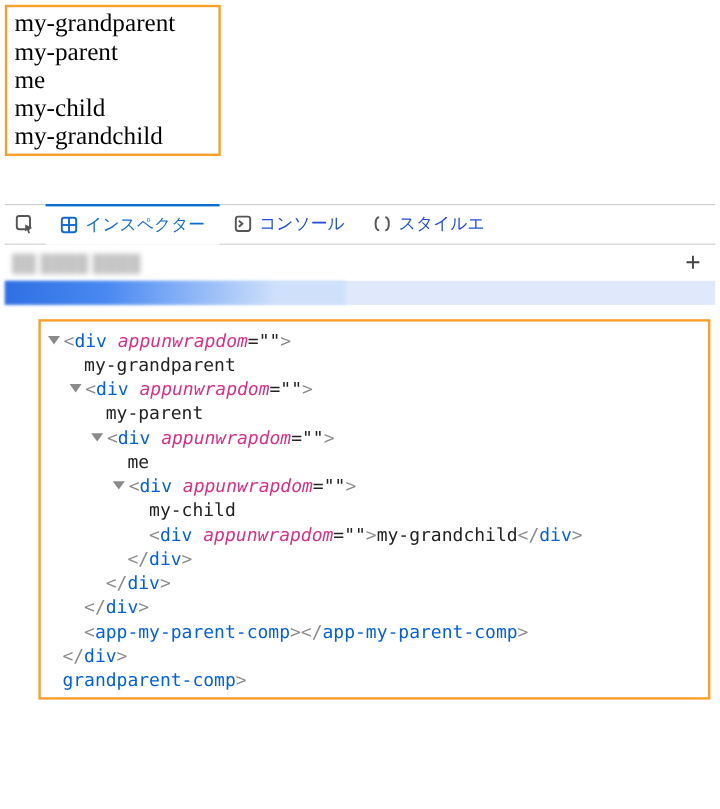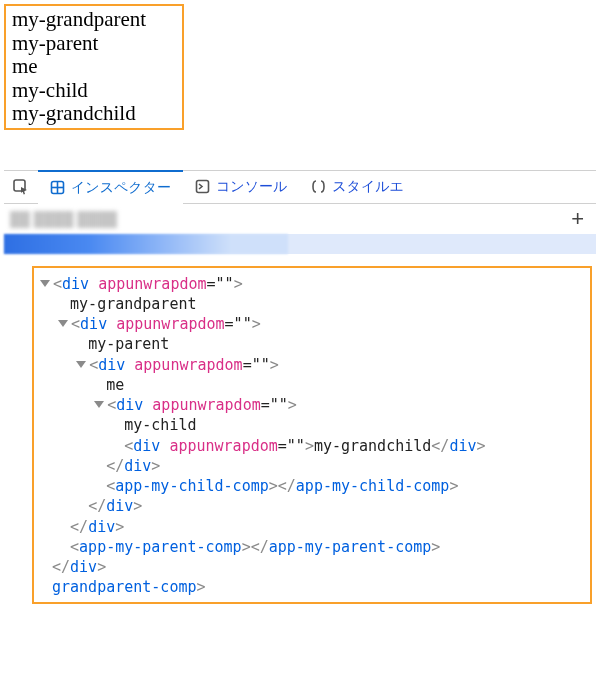--- a/index.html
+++ b/index.html
@@ -101,21 +101,21 @@
     width: 0; height: 0;
     border-left: 5px solid transparent;
     border-right: 5px solid transparent;
     border-top: 7px solid #8a8a8a;
     margin-right: 3px;
     vertical-align: 2px;
   }
   .pad { display:inline-block; width: 12px; }
   .angle { color: #8a8a8a; }
   .tag { color: #0060df; }
-  .attr { color: #d92f87; }
+  .attr { color: #d92f87; font-style: italic; }
   .txt { color: #222; }
   svg { display:block; }
 </style>
 </head>
 <body>
 
 <div class="output-box">
   <div>my-grandparent</div>
   <div>my-parent</div>
   <div>me</div>
@@ -175,21 +175,20 @@
       <div class="ln"><span class="twisty"></span><span class="angle">&lt;</span><span class="tag">div</span><span class="txt"> </span><span class="attr">appunwrapdom</span><span class="txt">=""</span><span class="angle">&gt;</span></div>
       <div class="ln">  <span class="pad"></span><span class="txt">my-grandparent</span></div>
       <div class="ln">  <span class="twisty"></span><span class="angle">&lt;</span><span class="tag">div</span><span class="txt"> </span><span class="attr">appunwrapdom</span><span class="txt">=""</span><span class="angle">&gt;</span></div>
       <div class="ln">    <span class="pad"></span><span class="txt">my-parent</span></div>
       <div class="ln">    <span class="twisty"></span><span class="angle">&lt;</span><span class="tag">div</span><span class="txt"> </span><span class="attr">appunwrapdom</span><span class="txt">=""</span><span class="angle">&gt;</span></div>
       <div class="ln">      <span class="pad"></span><span class="txt">me</span></div>
       <div class="ln">      <span class="twisty"></span><span class="angle">&lt;</span><span class="tag">div</span><span class="txt"> </span><span class="attr">appunwrapdom</span><span class="txt">=""</span><span class="angle">&gt;</span></div>
       <div class="ln">        <span class="pad"></span><span class="txt">my-child</span></div>
       <div class="ln">        <span class="pad"></span><span class="angle">&lt;</span><span class="tag">div</span><span class="txt"> </span><span class="attr">appunwrapdom</span><span class="txt">=""</span><span class="angle">&gt;</span><span class="txt">my-grandchild</span><span class="angle">&lt;/</span><span class="tag">div</span><span class="angle">&gt;</span></div>
       <div class="ln">      <span class="pad"></span><span class="angle">&lt;/</span><span class="tag">div</span><span class="angle">&gt;</span></div>
-      <div class="ln">      <span class="pad"></span><span class="angle">&lt;</span><span class="tag">app-my-child-comp</span><span class="angle">&gt;</span><span class="angle">&lt;/</span><span class="tag">app-my-child-comp</span><span class="angle">&gt;</span></div>
       <div class="ln">    <span class="pad"></span><span class="angle">&lt;/</span><span class="tag">div</span><span class="angle">&gt;</span></div>
       <div class="ln">  <span class="pad"></span><span class="angle">&lt;/</span><span class="tag">div</span><span class="angle">&gt;</span></div>
       <div class="ln">  <span class="pad"></span><span class="angle">&lt;</span><span class="tag">app-my-parent-comp</span><span class="angle">&gt;</span><span class="angle">&lt;/</span><span class="tag">app-my-parent-comp</span><span class="angle">&gt;</span></div>
       <div class="ln"><span class="pad"></span><span class="angle">&lt;/</span><span class="tag">div</span><span class="angle">&gt;</span></div>
       <div class="ln"><span class="pad"></span><span class="tag">grandparent-comp</span><span class="angle">&gt;</span></div>
     </div>
 
 </div>
 
 </body></html>

